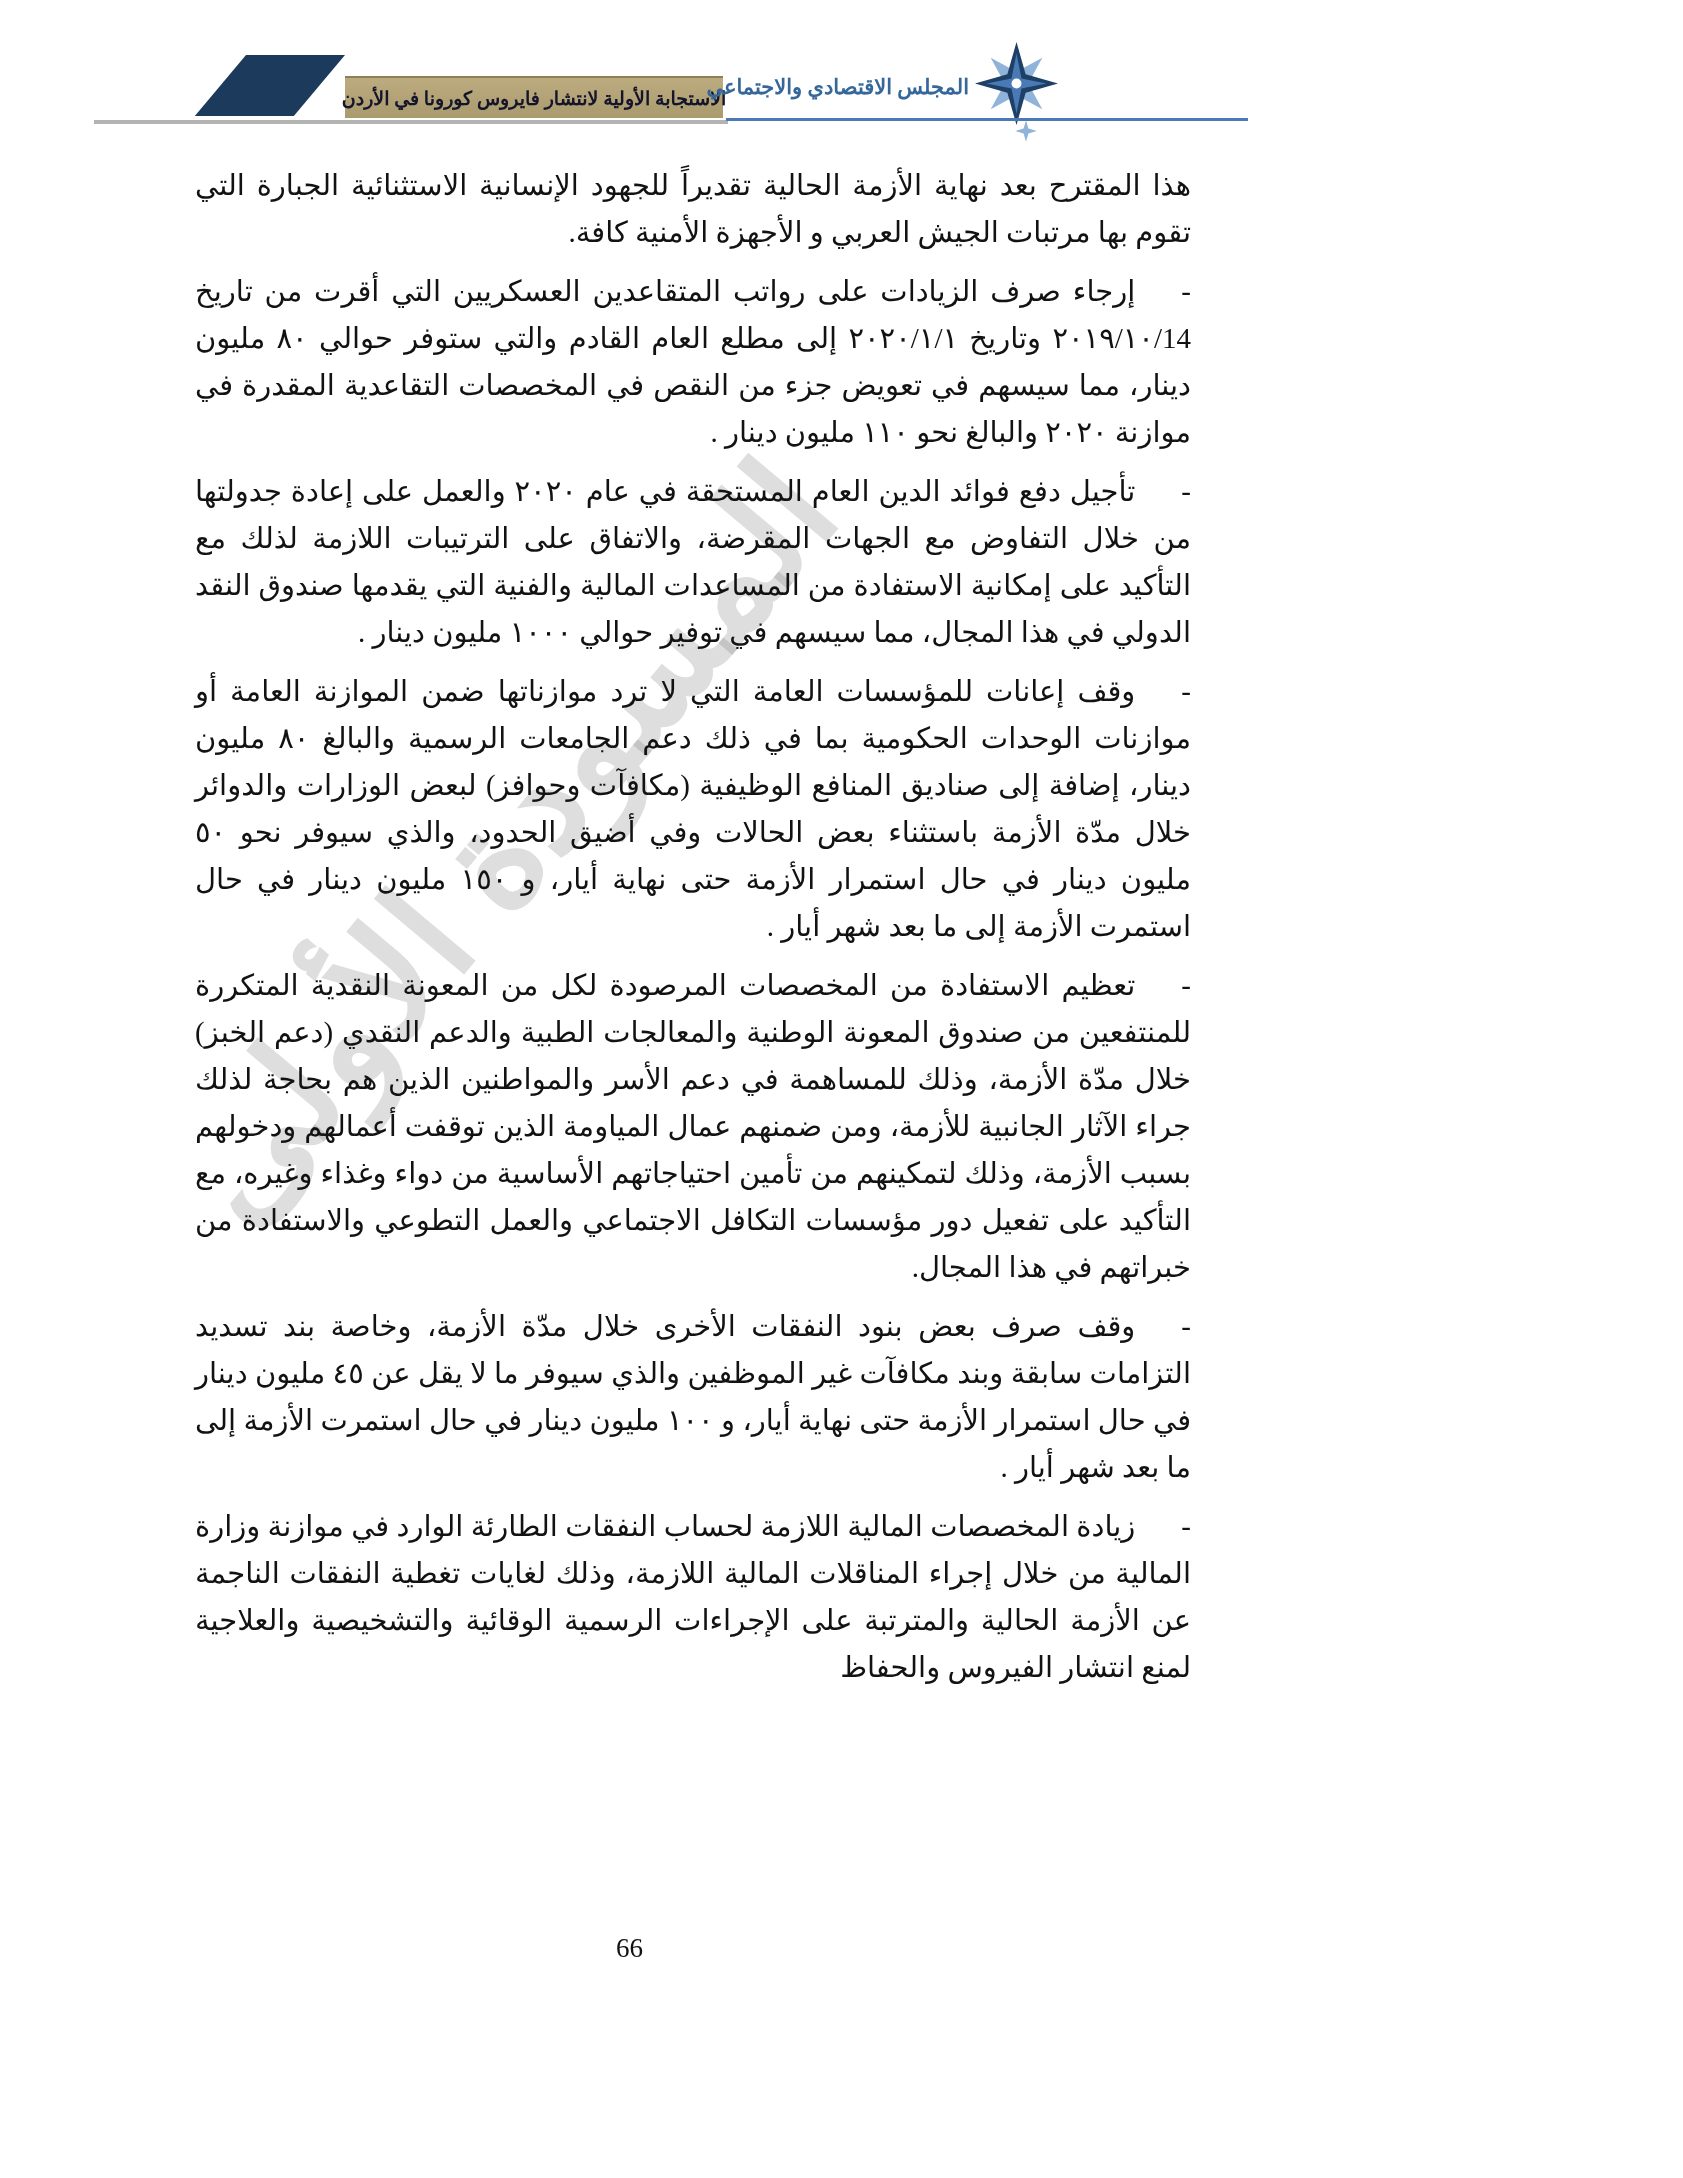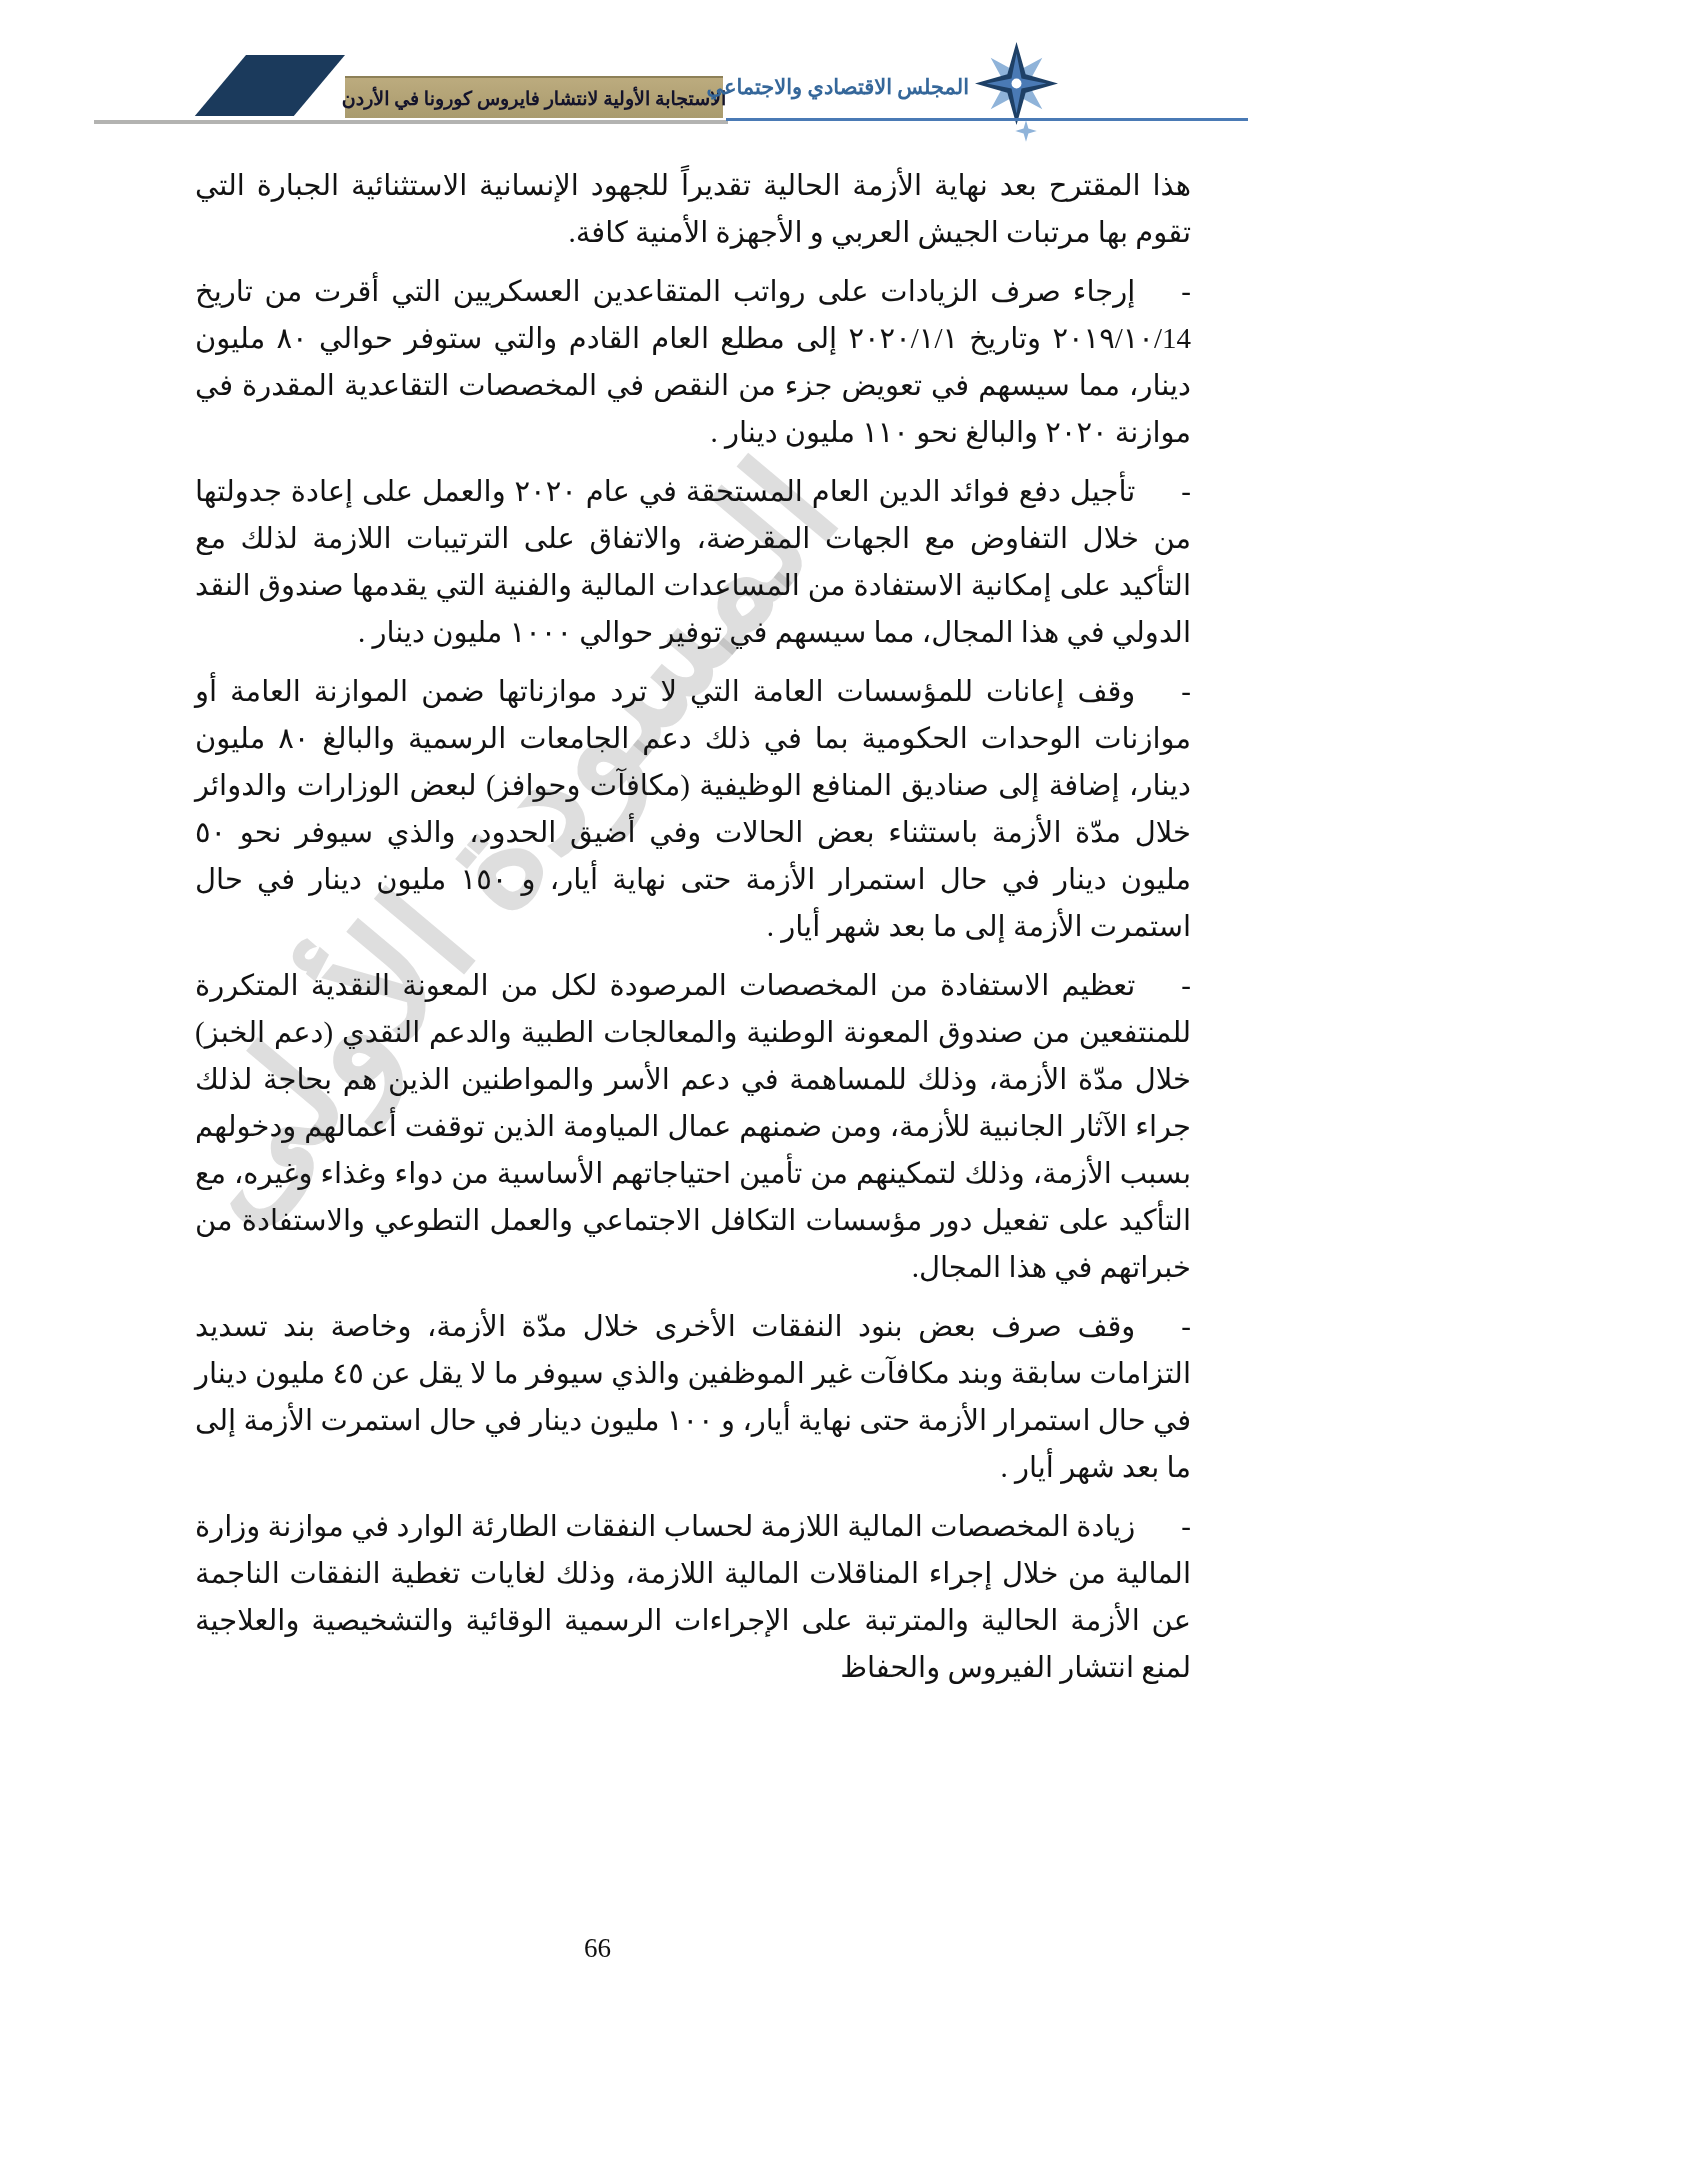--- a/index.html
+++ b/index.html
@@ -69,21 +69,21 @@
     text-align:justify;
     text-justify:inter-word;
     color:#121212;
   }
   .dash{display:inline;}
   .tab{display:inline-block;width:46px;}
 
   
   .pagenum{
     position:absolute;left:584px;top:1933px;width:59px;
-    text-align:left;font-size:27px;color:#111;
+    text-align:right;font-size:27px;color:#111;
     z-index:1;
   }
 </style>
 </head>
 <body>
 
 <div class="page">
 
   <div class="watermark">المسودة الأولى</div>
 

